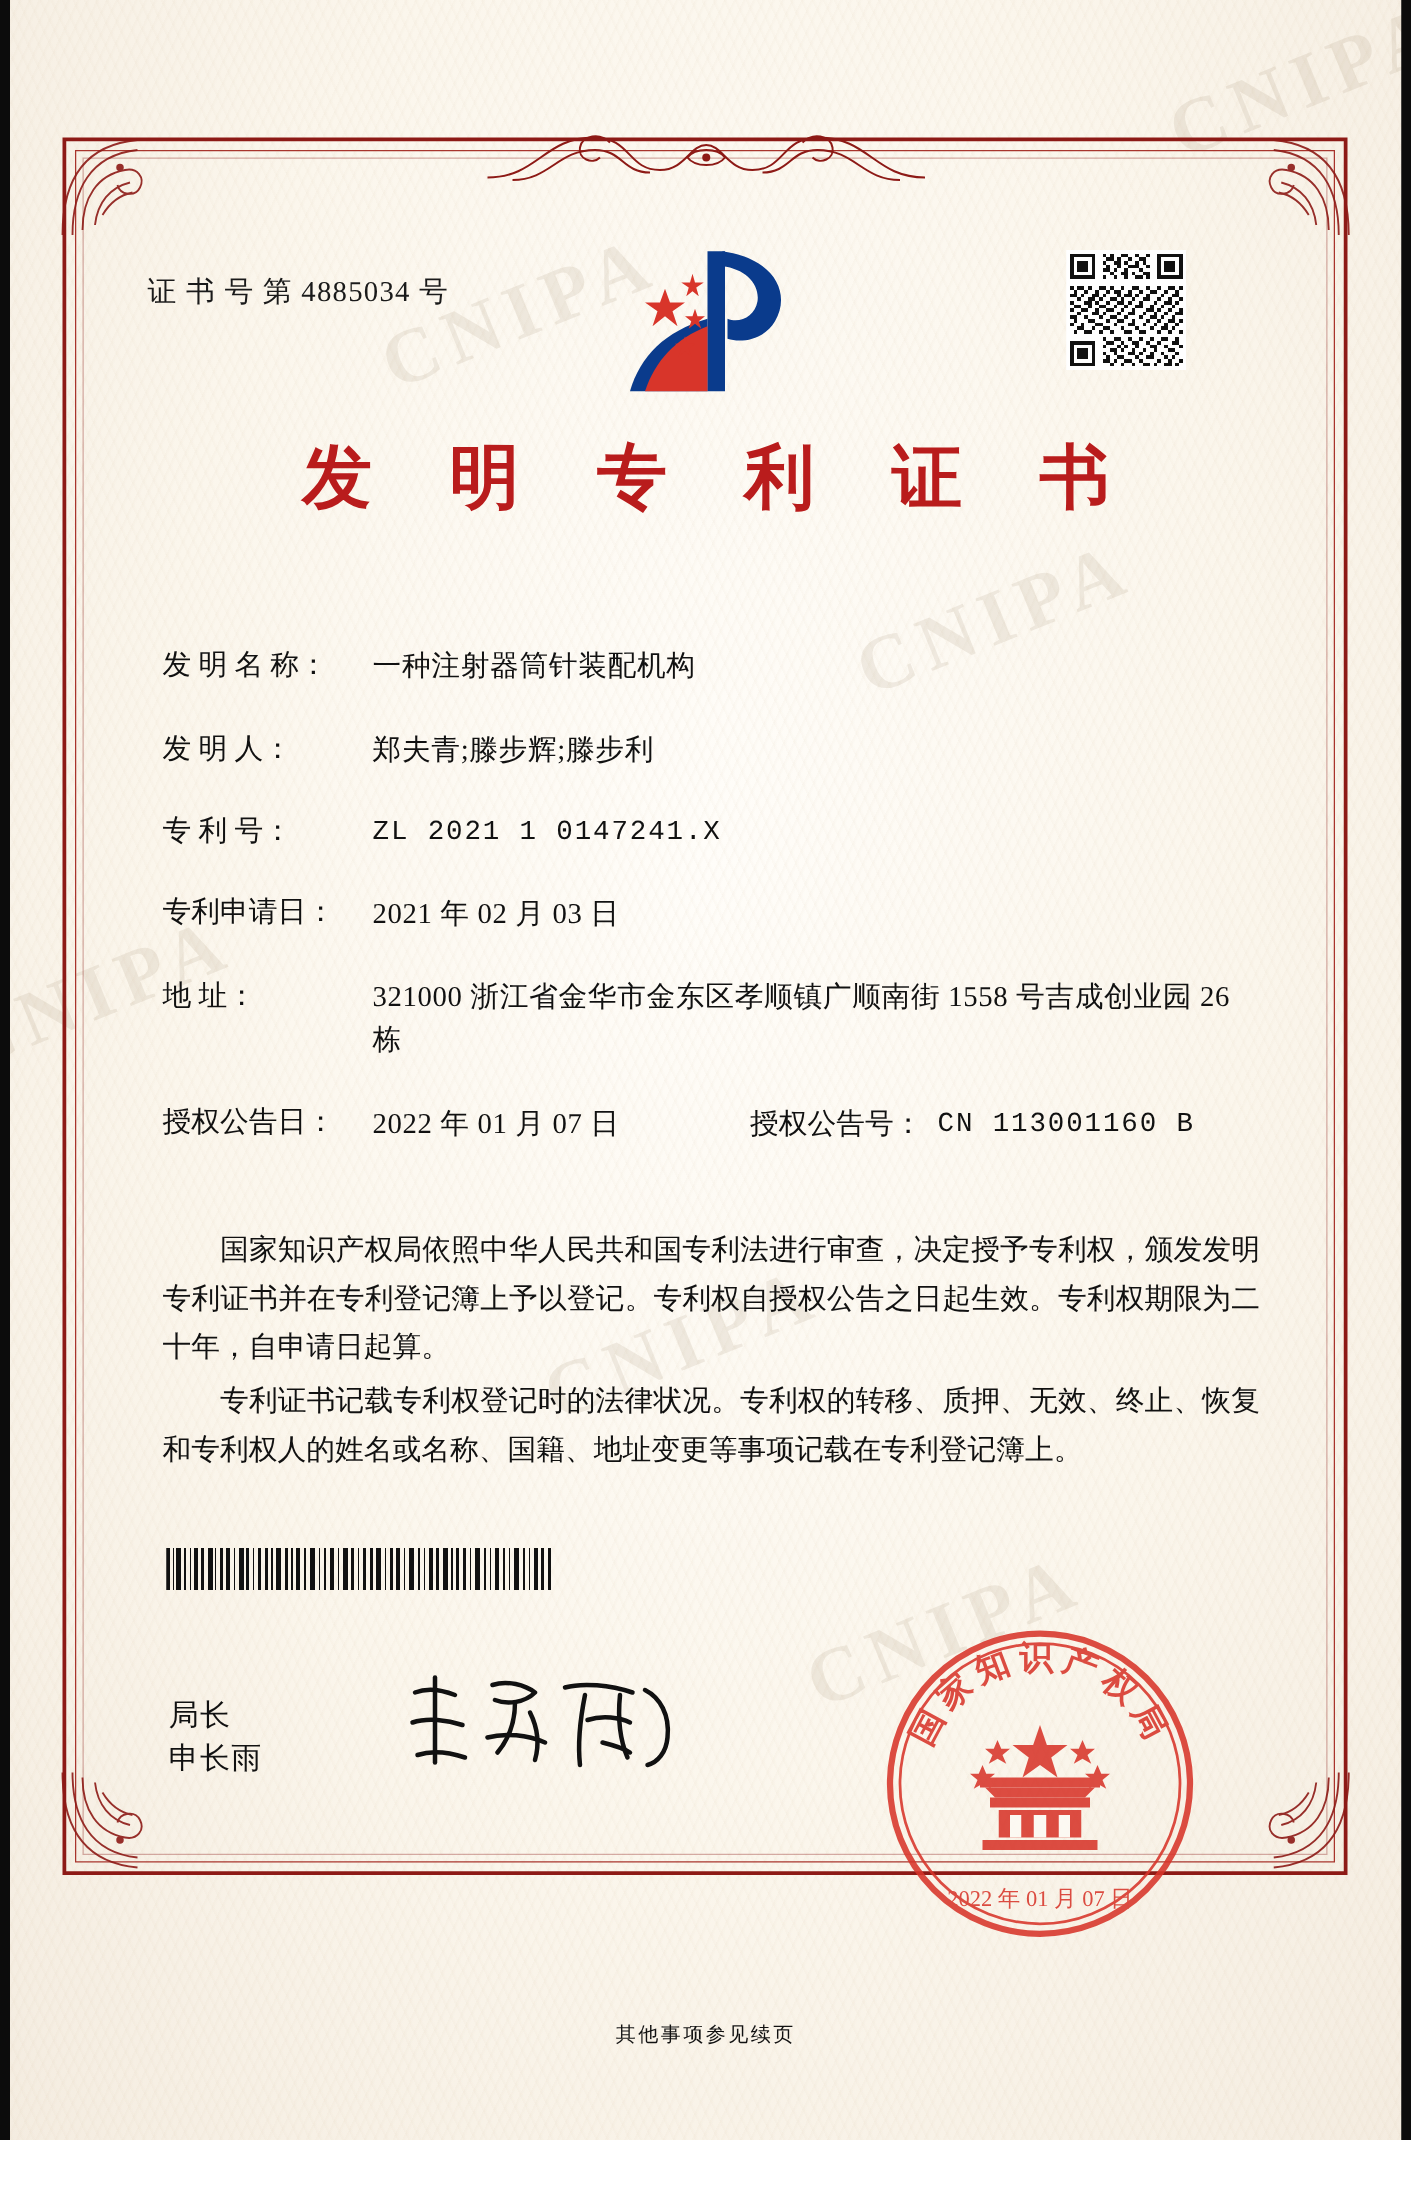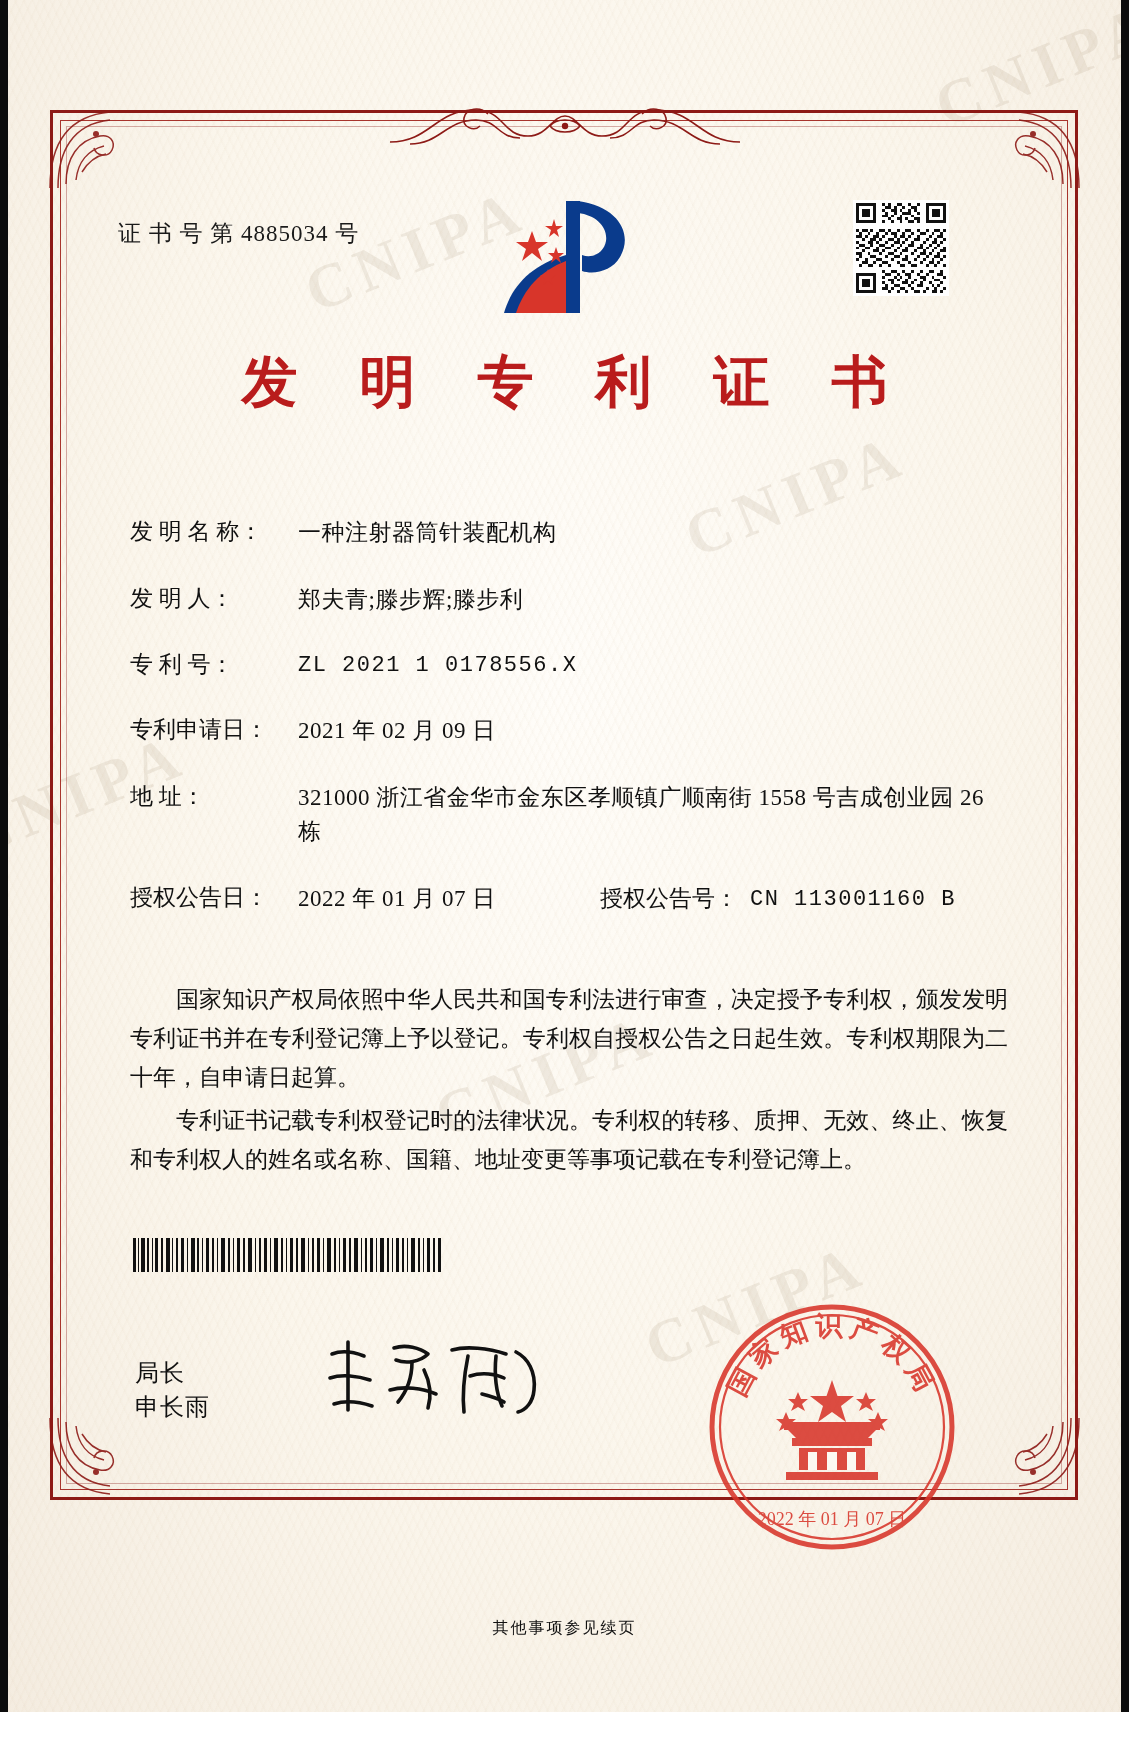--- a/index.html
+++ b/index.html
@@ -582,25 +582,25 @@
     <div class="row">
       <div class="lbl">发 明 名 称：</div>
       <div class="val">一种注射器筒针装配机构</div>
     </div>
     <div class="row">
       <div class="lbl">发    明    人：</div>
       <div class="val">郑夫青;滕步辉;滕步利</div>
     </div>
     <div class="row">
       <div class="lbl">专    利    号：</div>
-      <div class="val mono">ZL 2021 1 0178556.X</div>
+      <div class="val mono">ZL 2021 1 0147241.X</div>
     </div>
     <div class="row">
       <div class="lbl">专利申请日：</div>
-      <div class="val">2021 年 02 月 09 日</div>
+      <div class="val">2021 年 02 月 03 日</div>
     </div>
     <div class="row">
       <div class="lbl">地        址：</div>
       <div class="val">321000 浙江省金华市金东区孝顺镇广顺南街 1558 号吉成创业园 26 栋</div>
     </div>
     <div class="row row-split">
       <div class="split-left">
         <div class="lbl">授权公告日：</div>
         <div class="val">2022 年 01 月 07 日</div>
       </div>

